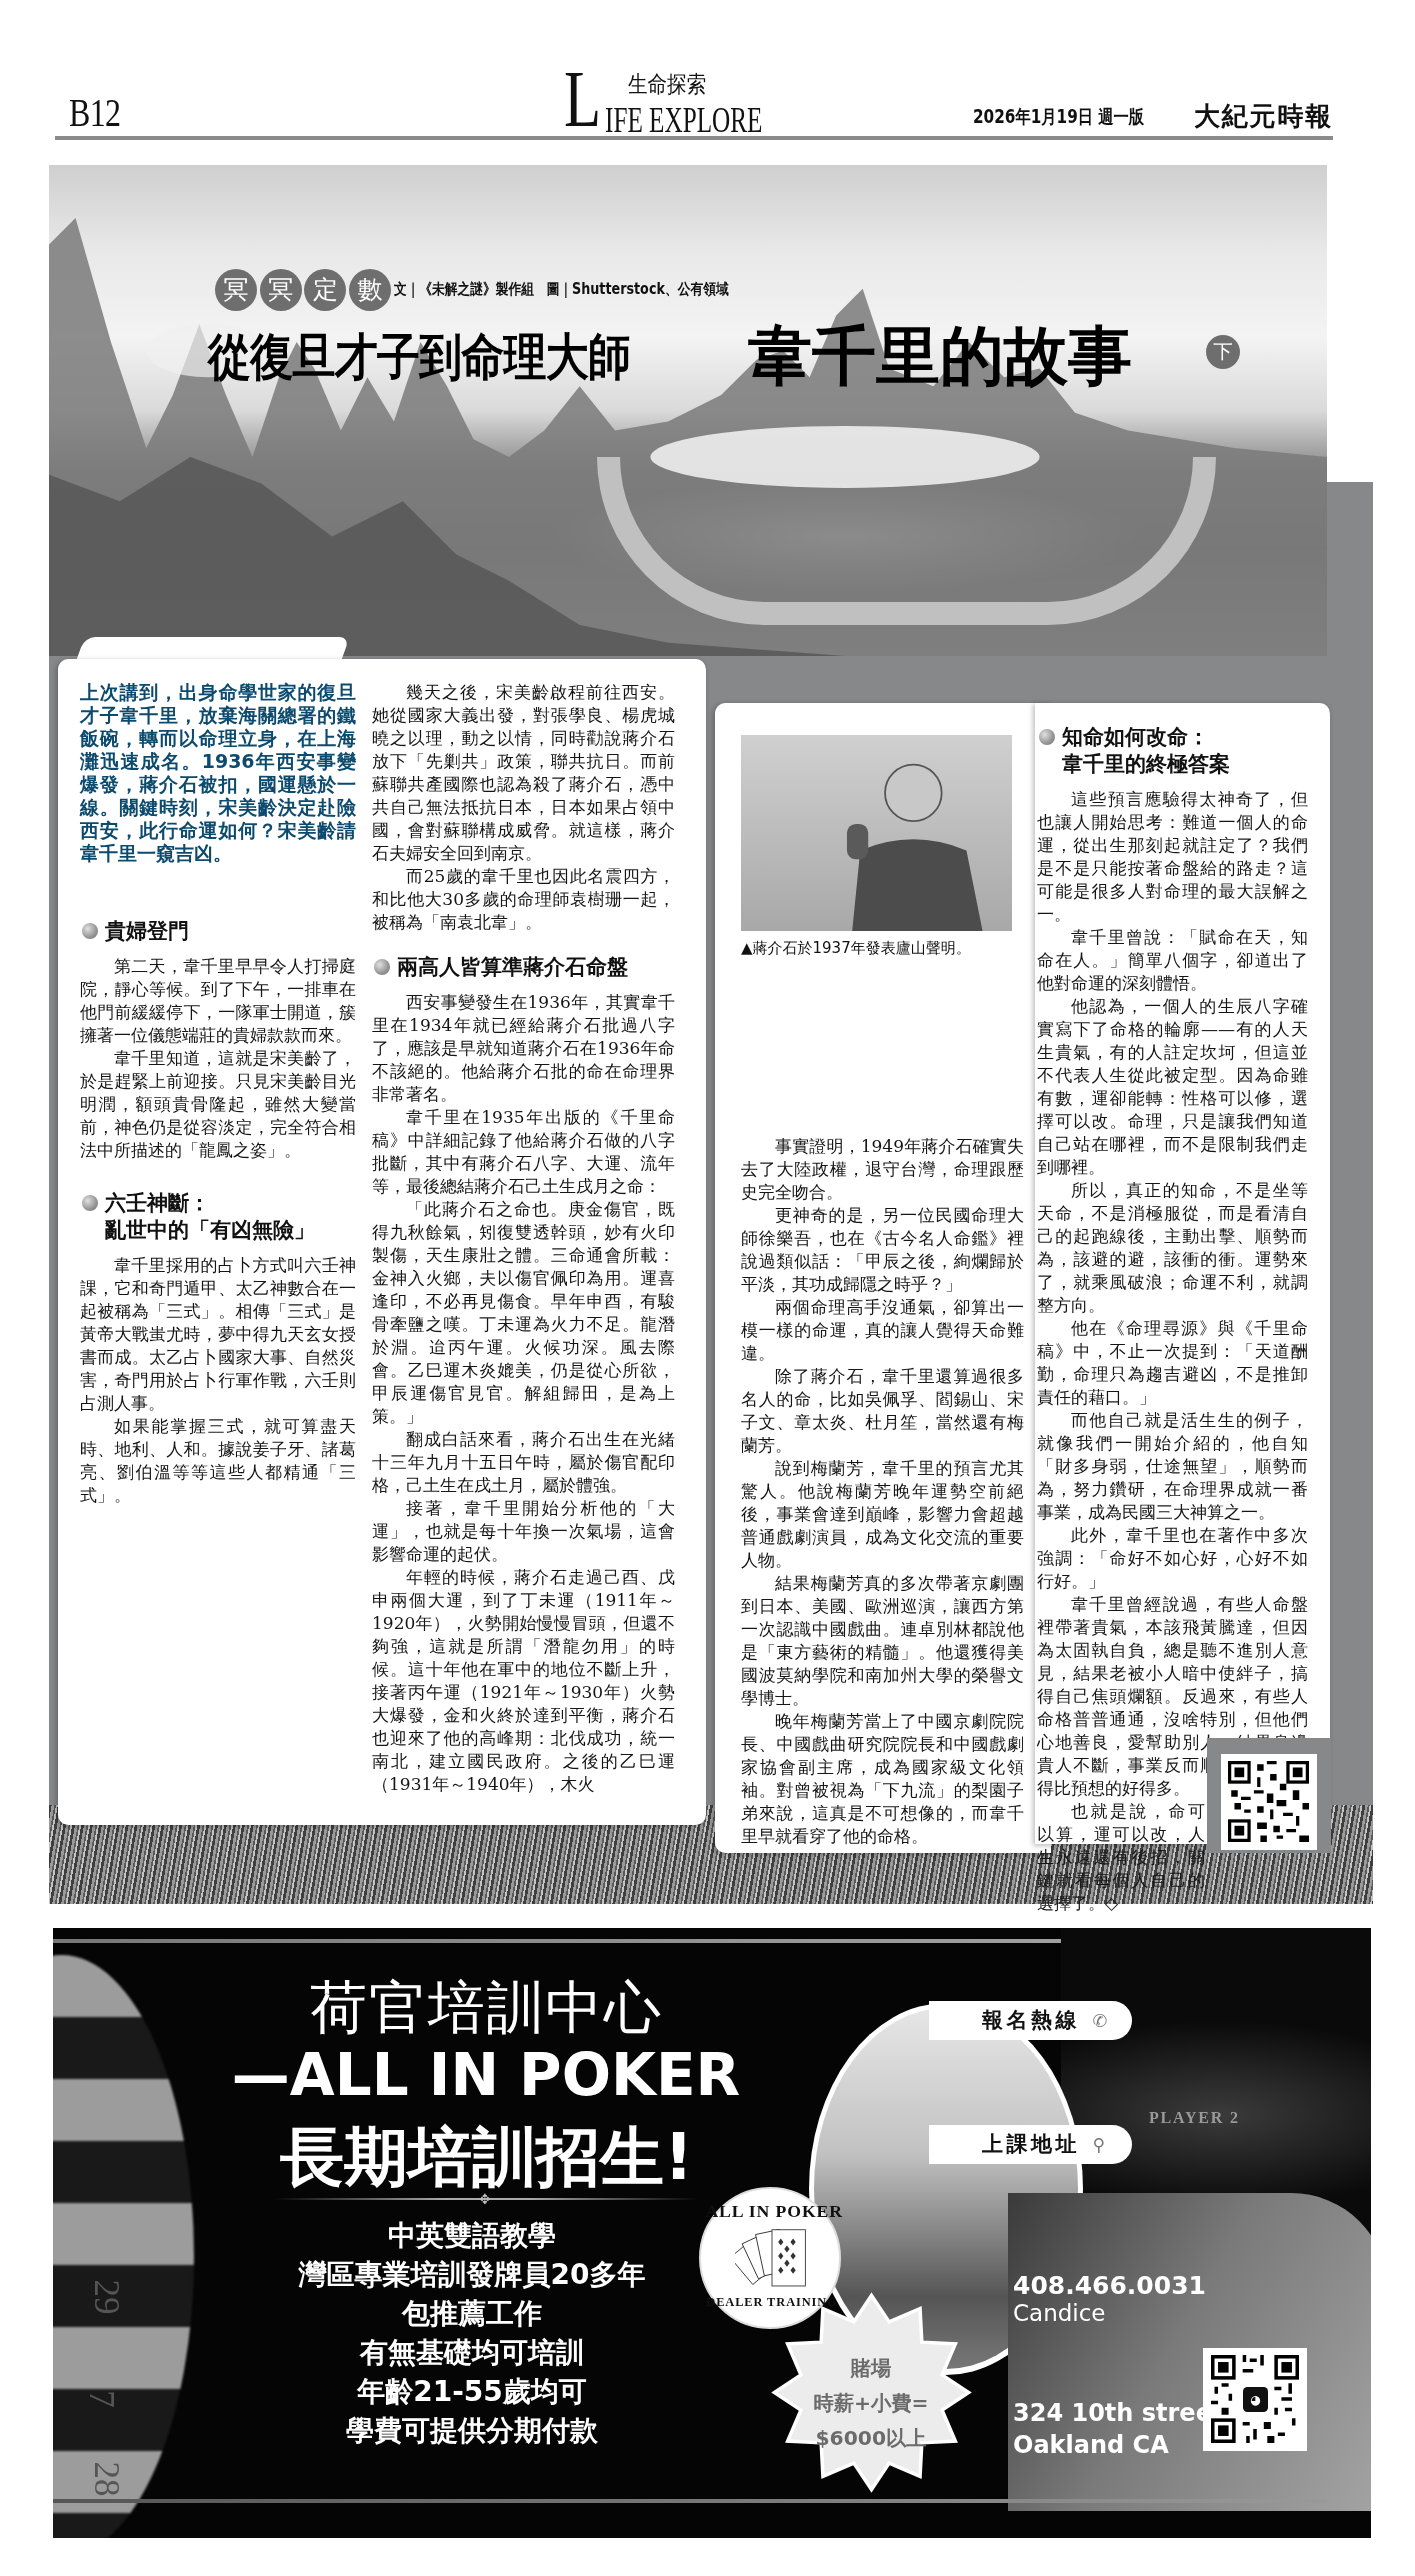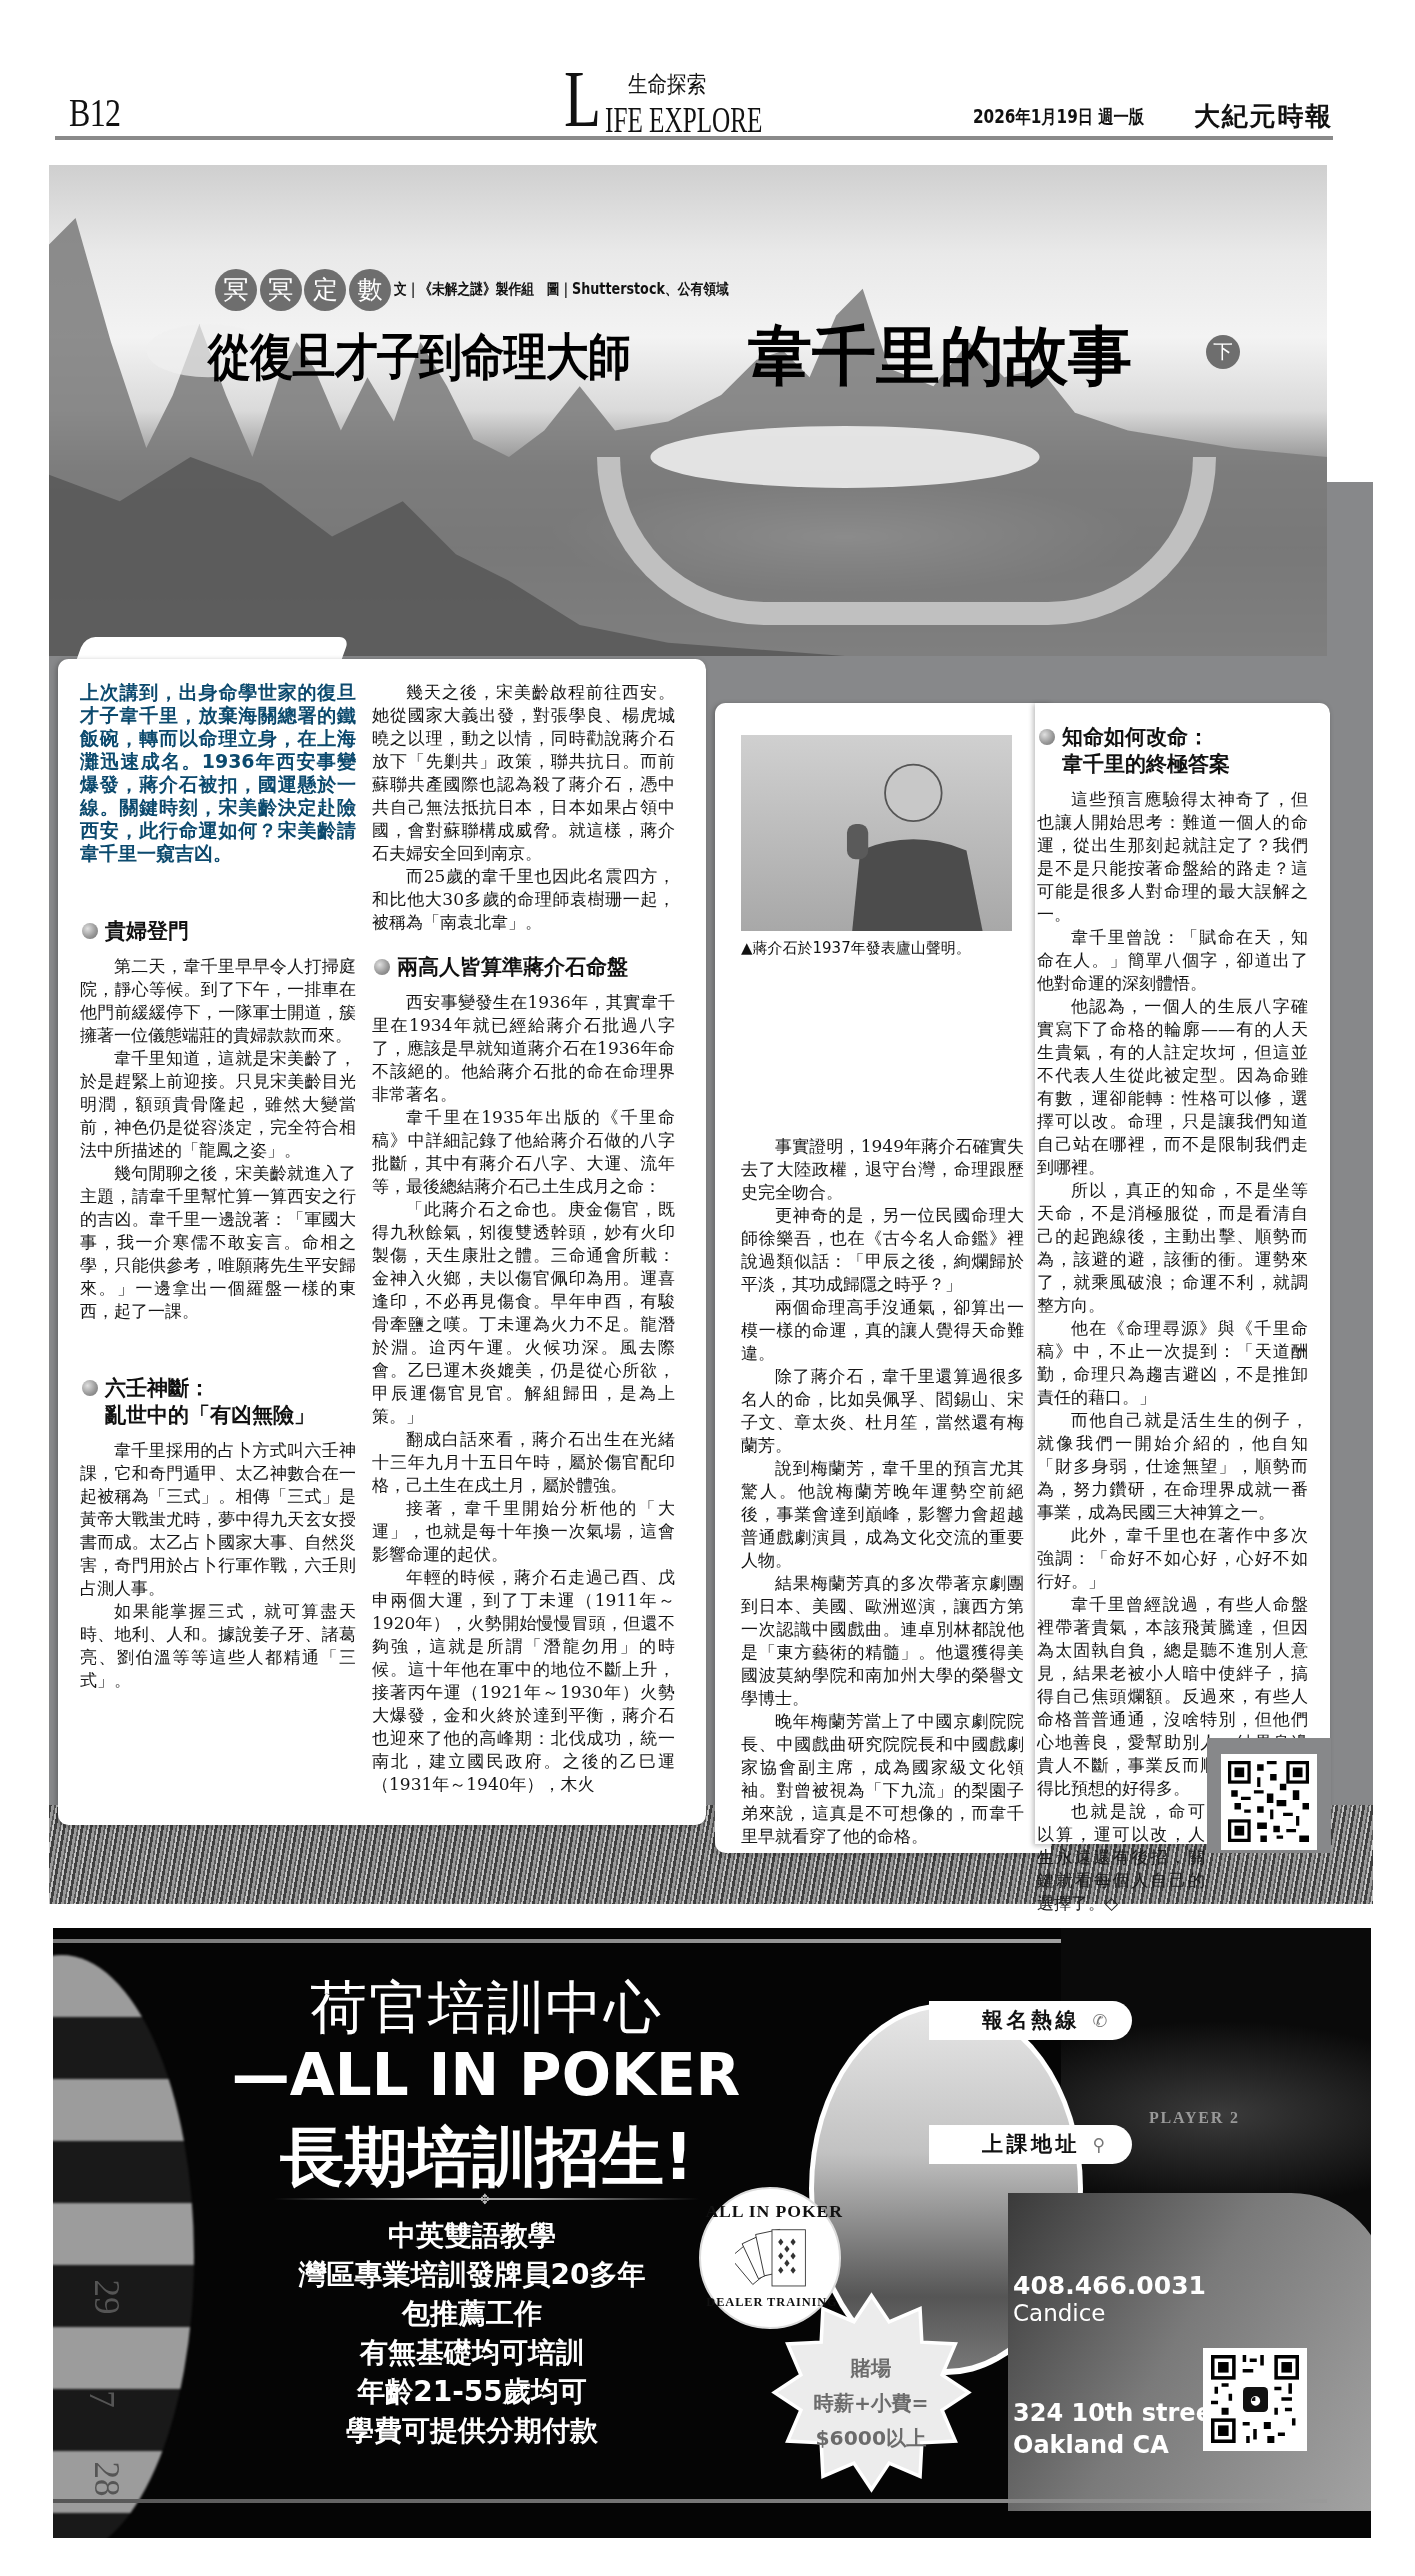--- a/index.html
+++ b/index.html
@@ -154,22 +154,21 @@
 <div class="panel panel-right"></div>
 
 <div class="col col-1">
   <p class="lead">上次講到，出身命學世家的復旦才子韋千里，放棄海關總署的鐵飯碗，轉而以命理立身，在上海灘迅速成名。1936年西安事變爆發，蔣介石被扣，國運懸於一線。關鍵時刻，宋美齡決定赴險西安，此行命運如何？宋美齡請韋千里一窺吉凶。</p>
   <h3 class="subhead">
     <span class="bullet"></span>
     <span>貴婦登門</span>
   </h3>
   <p>第二天，韋千里早早令人打掃庭院，靜心等候。到了下午，一排車在他門前緩緩停下，一隊軍士開道，簇擁著一位儀態端莊的貴婦款款而來。</p>
   <p>韋千里知道，這就是宋美齡了，於是趕緊上前迎接。只見宋美齡目光明潤，額頭貴骨隆起，雖然大變當前，神色仍是從容淡定，完全符合相法中所描述的「龍鳳之姿」。</p>
-  <p>幾句閒聊之後，宋美齡就進入了主題，請韋千里幫忙算一算西安之行的吉凶。韋千里一邊說著：「軍國大事，我一介寒儒不敢妄言。命相之學，只能供參考，唯願蔣先生平安歸來。」一邊拿出一個羅盤一樣的東西，起了一課。</p>
-  <h3 class="subhead" style="margin-top:52px;">
+  <h3 class="subhead" style="margin-top:28px;">
     <span class="bullet"></span>
     <span>六壬神斷：</span><br>
     <span>亂世中的「有凶無險」</span>
   </h3>
   <p>韋千里採用的占卜方式叫六壬神課，它和奇門遁甲、太乙神數合在一起被稱為「三式」。相傳「三式」是黃帝大戰蚩尤時，夢中得九天玄女授書而成。太乙占卜國家大事、自然災害，奇門用於占卜行軍作戰，六壬則占測人事。</p>
   <p>如果能掌握三式，就可算盡天時、地利、人和。據說姜子牙、諸葛亮、劉伯溫等等這些人都精通「三式」。</p>
 </div>
 
 <div class="col col-2">
   <p>幾天之後，宋美齡啟程前往西安。她從國家大義出發，對張學良、楊虎城曉之以理，動之以情，同時勸說蔣介石放下「先剿共」政策，聯共抗日。而前蘇聯共產國際也認為殺了蔣介石，憑中共自己無法抵抗日本，日本如果占領中國，會對蘇聯構成威脅。就這樣，蔣介石夫婦安全回到南京。</p>

